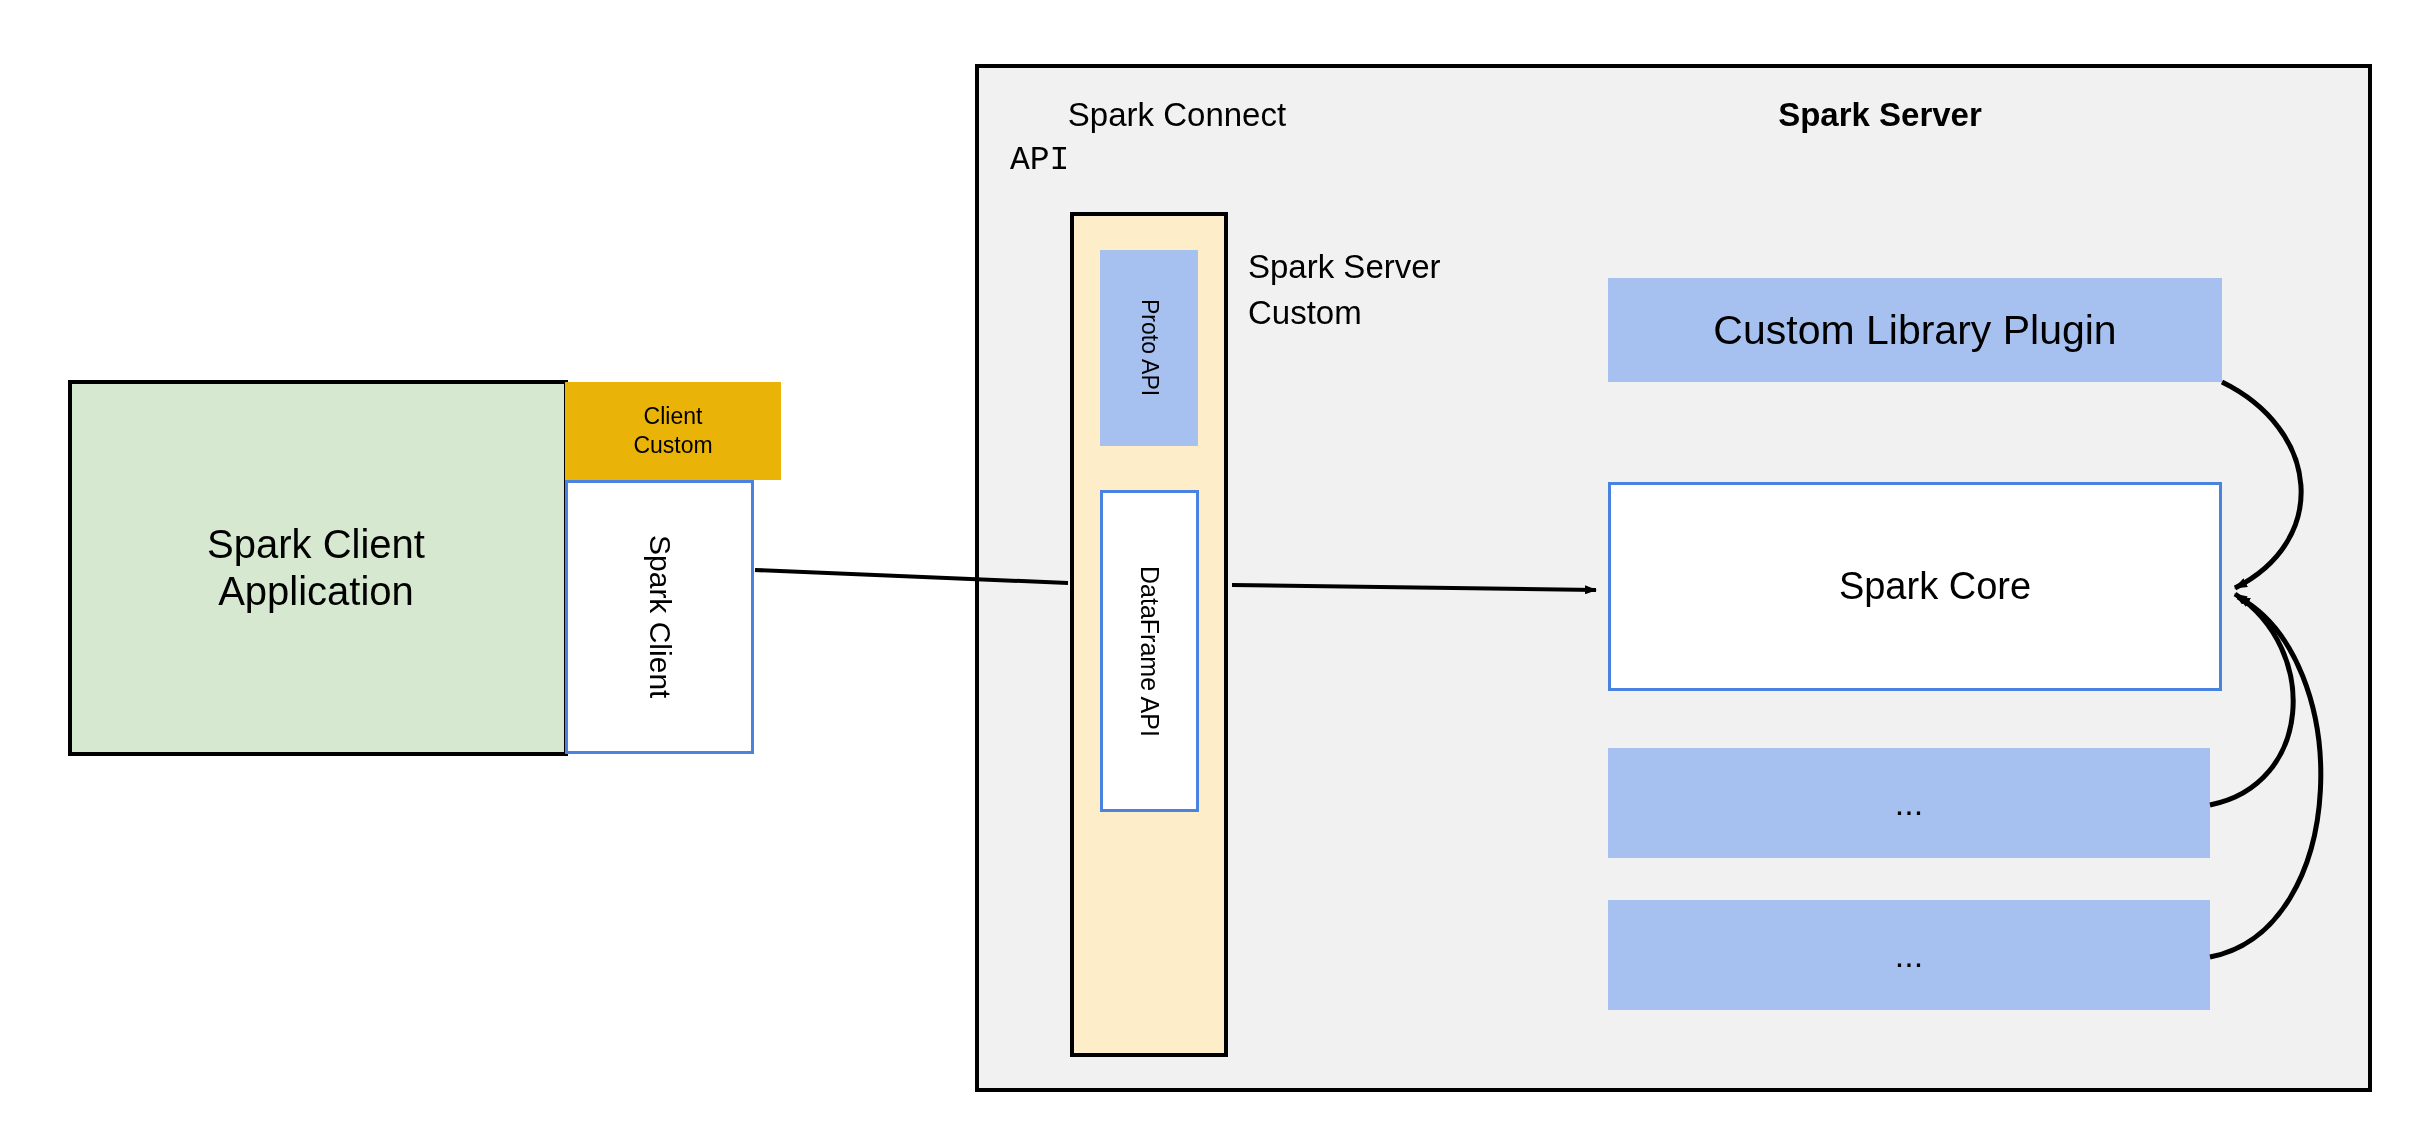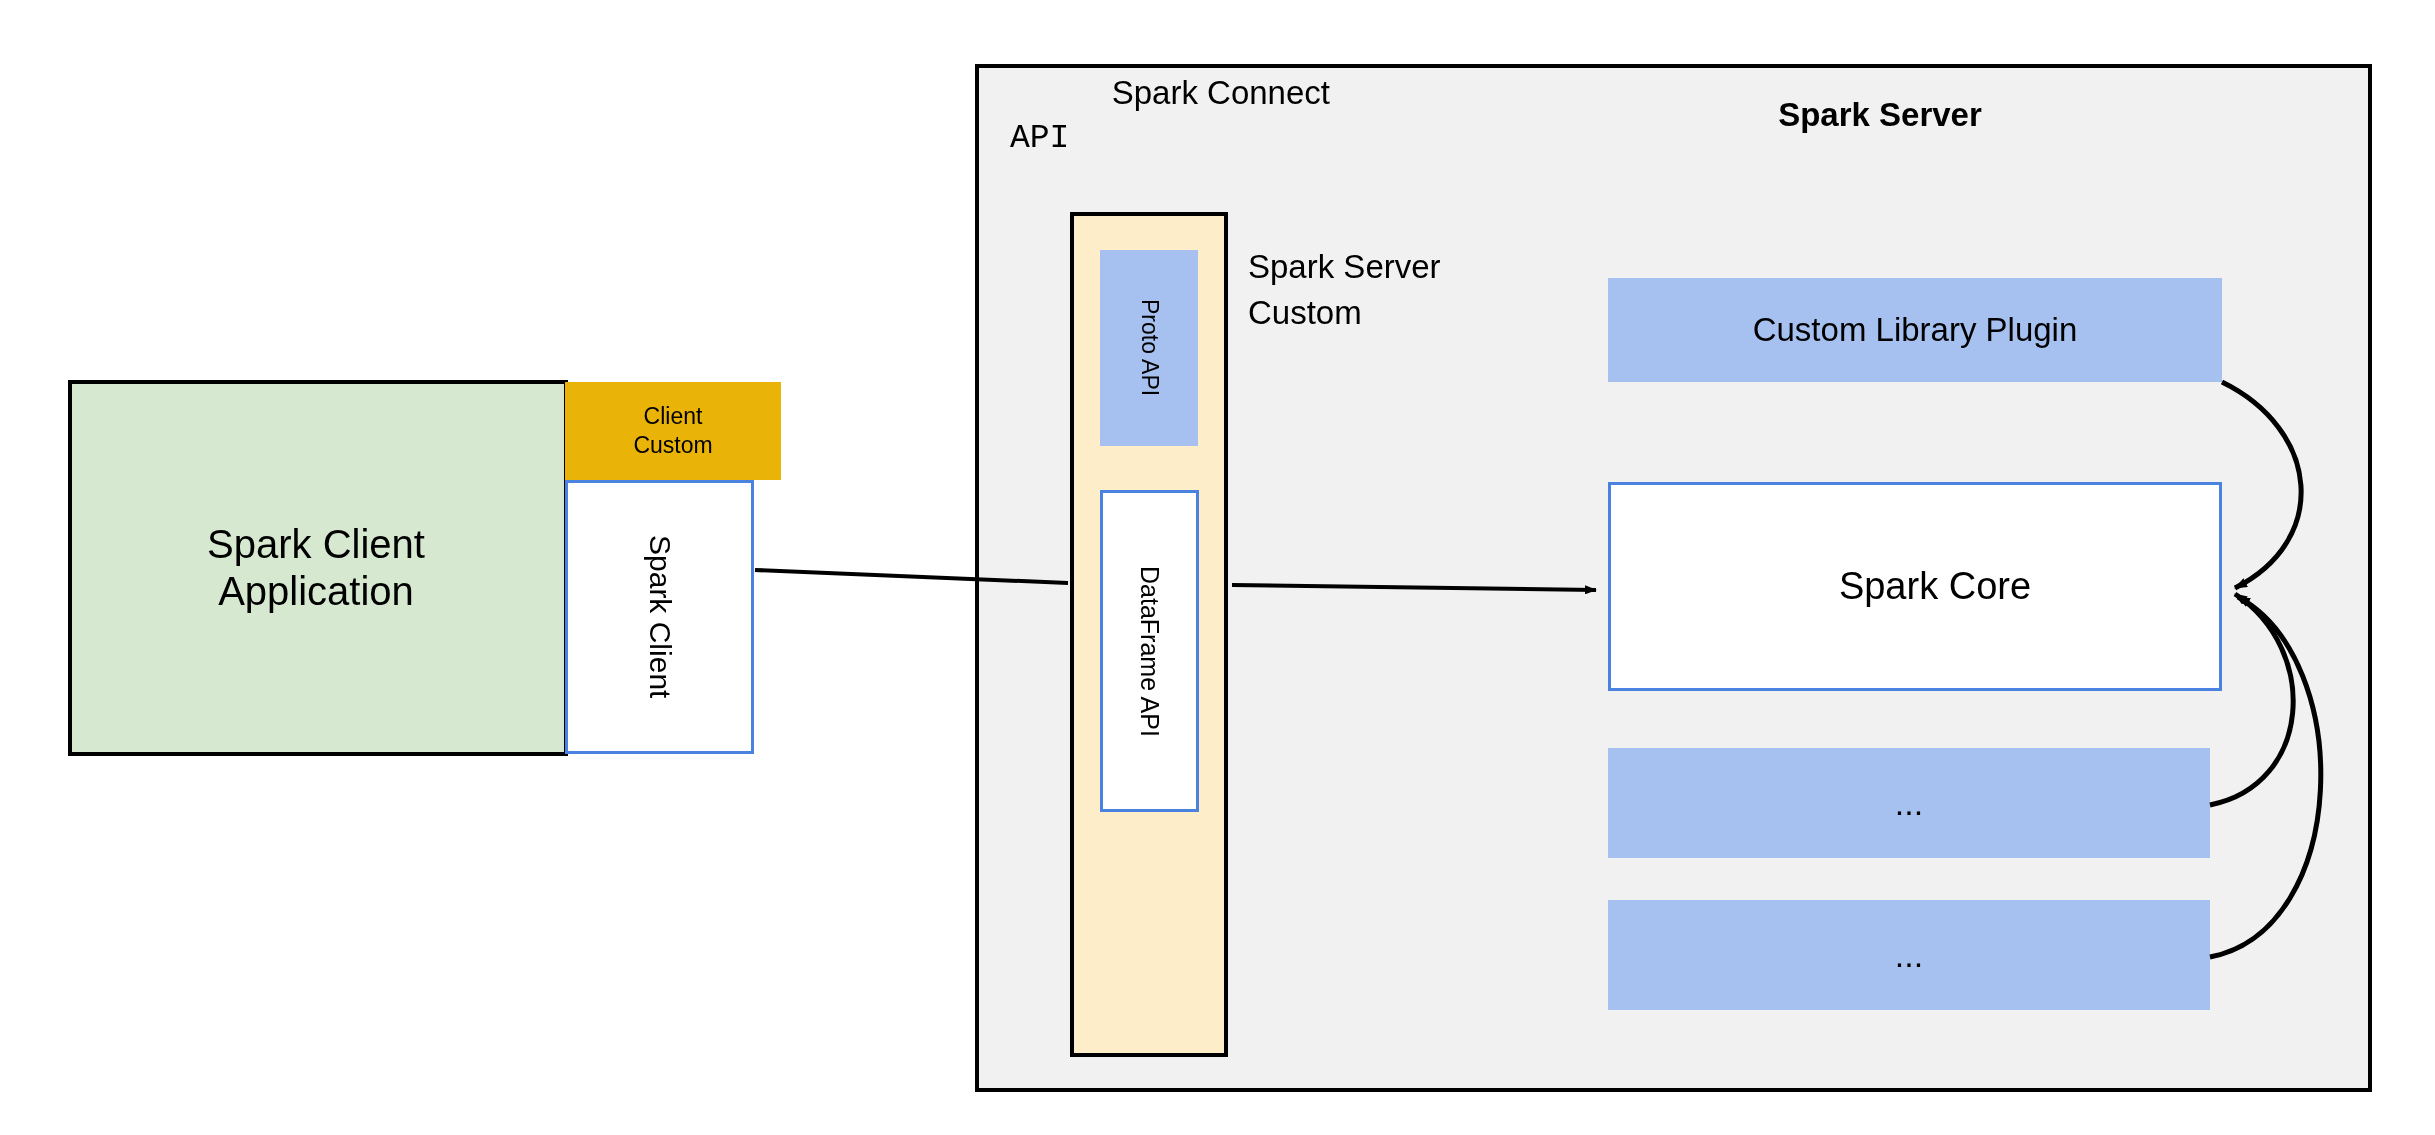--- a/index.html
+++ b/index.html
@@ -84,21 +84,21 @@
     left: 1010px;
     top: 66px;
     width: 320px;
     height: 92px;
     font-size: 33px;
     line-height: 1.38;
     display: block;
     padding-top: 4px;
     z-index: 4;
   }
-  #spark-connect-api-label .l1 { display: block; text-align: right; padding-left: 14px; }
+  #spark-connect-api-label .l1 { display: block; text-align: center; padding-left: 14px; margin-top: 22px; }
   #spark-connect-api-label .l2 { display: block; text-align: left; font-family: Liberation Mono, monospace; }
 
   #server-title {
     left: 1670px;
     top: 92px;
     width: 420px;
     height: 46px;
     font-size: 33px;
     font-weight: bold;
     z-index: 4;
@@ -150,21 +150,21 @@
   }
   #dataframe-api .vlabel { font-size: 25px; }
 
   
   #custom-library-plugin {
     left: 1608px;
     top: 278px;
     width: 614px;
     height: 104px;
     background: #a6c1f0;
-    font-size: 33px;
+    font-size: 41px;
     z-index: 3;
   }
 
   #spark-core {
     left: 1608px;
     top: 482px;
     width: 614px;
     height: 209px;
     background: #ffffff;
     border: 3px solid #4a82e0;

